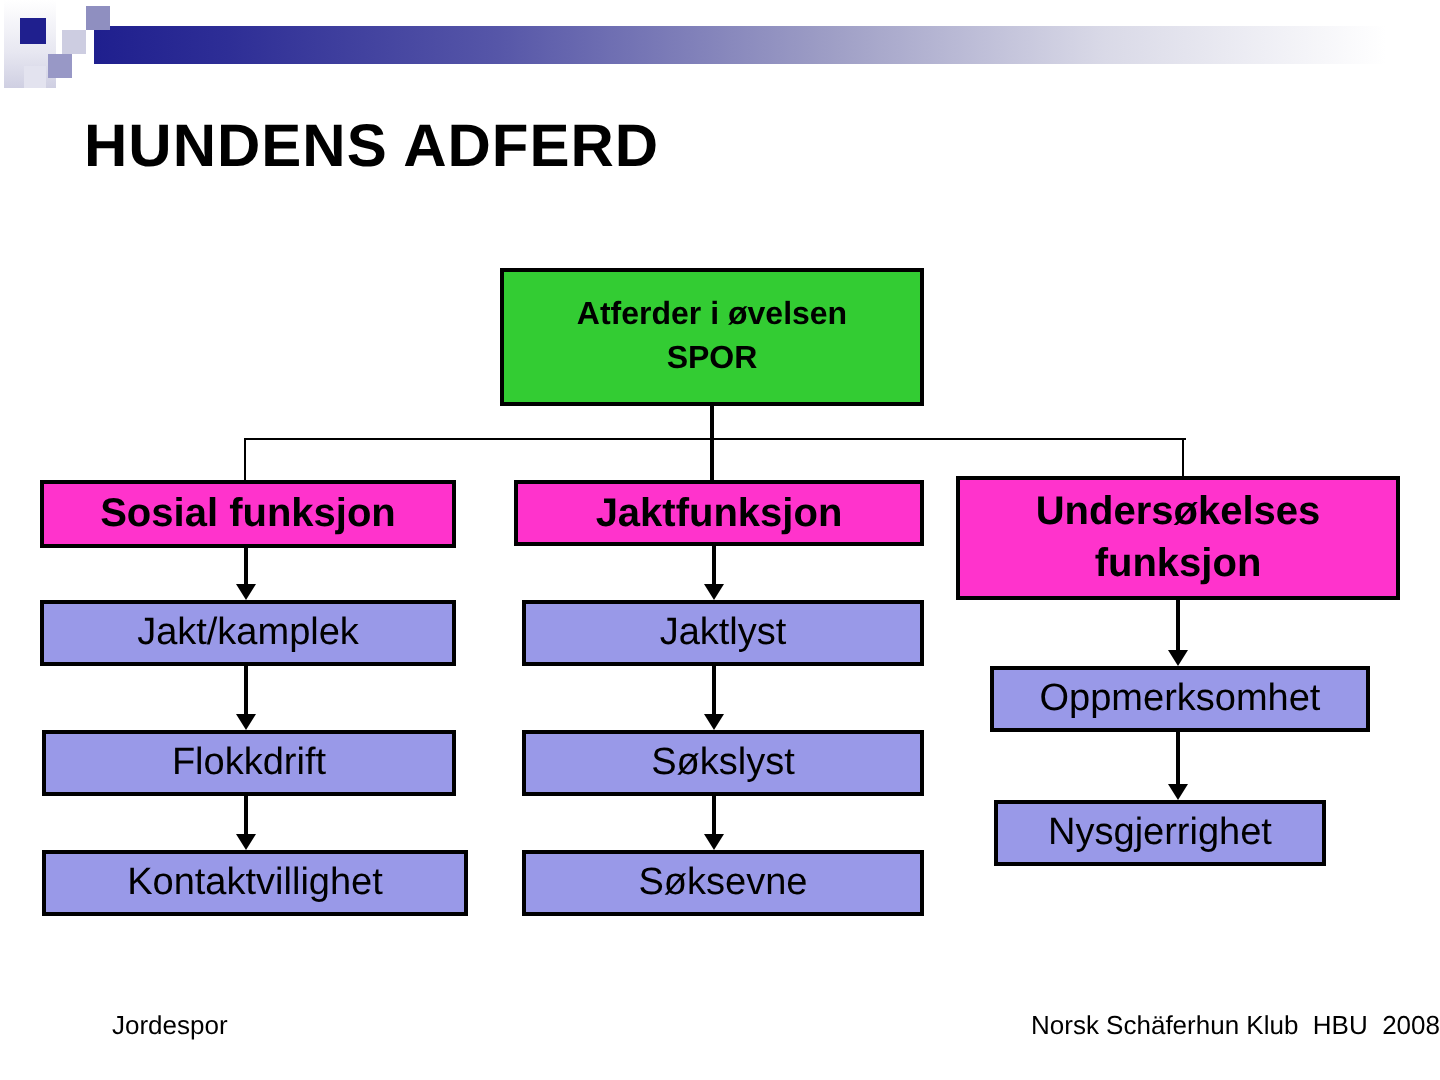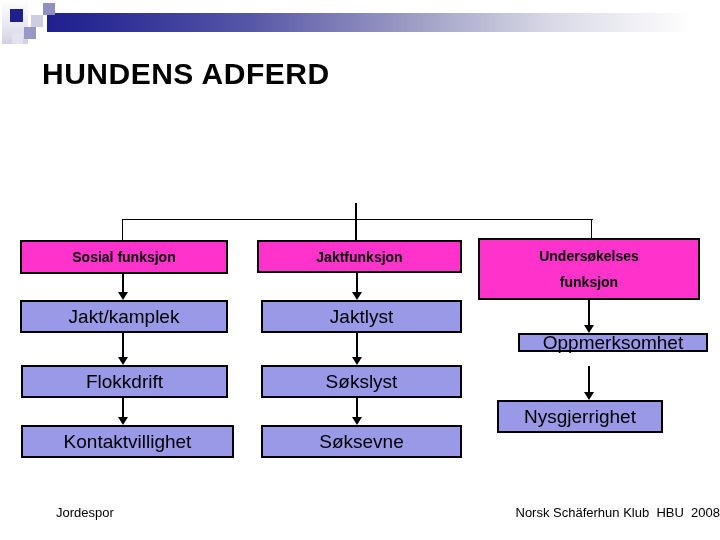--- a/index.html
+++ b/index.html
@@ -14,21 +14,21 @@
     background:linear-gradient(180deg,#ffffff 0%,#e7e7f1 60%,#cfcfe2 100%); }
   .deco-bar { position:absolute; left:47px; top:13px; width:673px; height:19px;
     background:linear-gradient(90deg,#1f1f8e 0%,#2e2e96 10%,#5656a8 30%,#9f9fc6 55%,#d9d9e7 75%,#ffffff 96%); }
   
   .title { position:absolute; left:42px; top:57px; font-size:30px; font-weight:bold; letter-spacing:.5px; }
   
   .box { position:absolute; box-sizing:border-box; border:2px solid #000;
     display:flex; flex-direction:column; align-items:center; justify-content:center;
     text-align:center; }
   .box.green  { background:#33cc33; font-weight:bold; font-size:16px; line-height:22px; }
-  .box.pink   { background:#ff33cc; font-weight:bold; font-size:14px; line-height:26px; }
+  .box.pink   { background:#ff33cc; font-weight:bold; font-size:20px; line-height:26px; }
   .box.purple { background:#9999e8; font-weight:normal; font-size:19px; }
   
   .line { position:absolute; background:#000; }
   
   .arrow { position:absolute; width:12px; }
   .arrow .shaft { position:absolute; left:5px; top:0; width:2px; background:#000; }
   .arrow .head  { position:absolute; left:1px; bottom:0; width:0; height:0;
     border-left:5px solid transparent; border-right:5px solid transparent; border-top:8px solid #000; }
   
   .footer-left   { position:absolute; left:56px; top:505px; font-size:13px; white-space:pre; }
@@ -44,20 +44,24 @@
     <div class="deco-bar"></div>
     <div class="deco-sq" style="left:10px;top:9px;width:13px;height:13px;background:#1f1f8e"></div>
     <div class="deco-sq" style="left:43px;top:3px;width:12px;height:12px;background:#8f8fc0"></div>
     <div class="deco-sq" style="left:31px;top:15px;width:12px;height:12px;background:#cdcde1"></div>
     <div class="deco-sq" style="left:24px;top:27px;width:12px;height:12px;background:#9898c6"></div>
     <div class="deco-sq" style="left:12px;top:33px;width:11px;height:11px;background:#e3e3ef"></div>
   </div>
 
   <div class="title">HUNDENS ADFERD</div>
 
+  <div class="box green" style="left:250px;top:134px;width:212px;height:69px">
+    <div>Atferder i øvelsen</div>
+    <div>SPOR</div>
+  </div>
 
   <div class="line" style="left:355px;top:203px;width:2px;height:16px"></div>
   <div class="line" style="left:122px;top:219px;width:471px;height:1px"></div>
   <div class="line" style="left:122px;top:219px;width:1px;height:21px"></div>
   <div class="line" style="left:355px;top:219px;width:2px;height:21px"></div>
   <div class="line" style="left:591px;top:219px;width:1px;height:19px"></div>
 
   <div class="box pink" style="left:20px;top:240px;width:208px;height:34px">
     <div>Sosial funksjon</div>
   </div>
@@ -105,21 +109,21 @@
     </div>
   <div class="arrow" style="left:351px;top:398px;height:27px">
       <div class="shaft" style="height:19px"></div>
       <div class="head"></div>
     </div>
 
   <div class="box pink" style="left:478px;top:238px;width:222px;height:62px">
     <div>Undersøkelses</div>
     <div>funksjon</div>
   </div>
-  <div class="box purple" style="left:518px;top:333px;width:190px;height:19px">
+  <div class="box purple" style="left:495px;top:333px;width:190px;height:33px">
     <div>Oppmerksomhet</div>
   </div>
   <div class="box purple" style="left:497px;top:400px;width:166px;height:33px">
     <div>Nysgjerrighet</div>
   </div>
   <div class="arrow" style="left:583px;top:300px;height:33px">
       <div class="shaft" style="height:25px"></div>
       <div class="head"></div>
     </div>
   <div class="arrow" style="left:583px;top:366px;height:34px">

